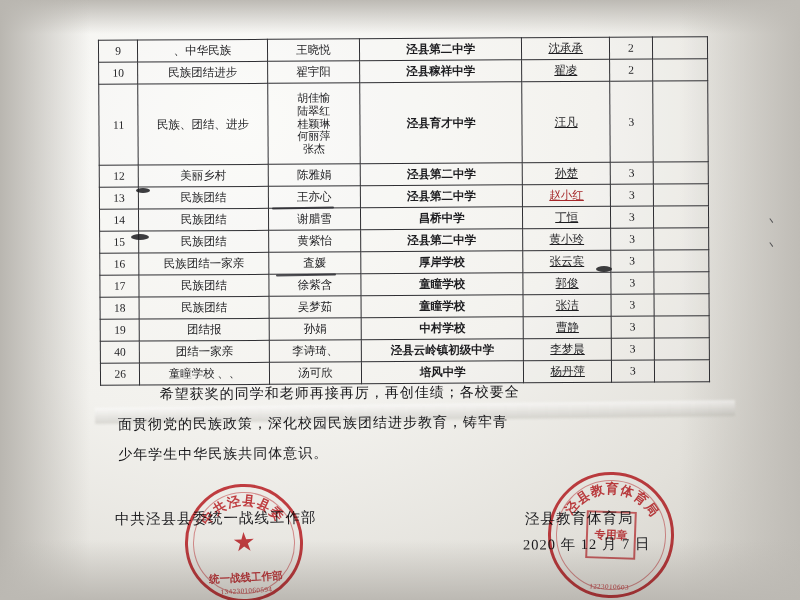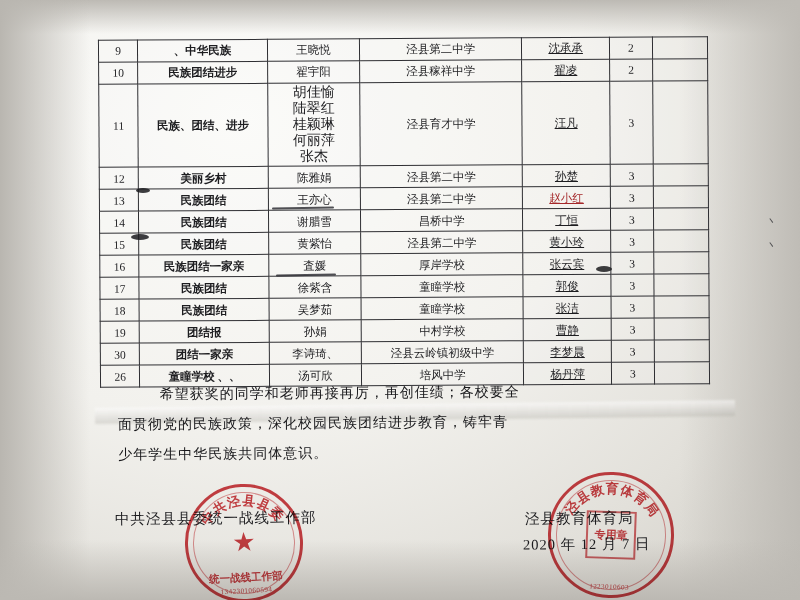--- a/index.html
+++ b/index.html
@@ -32,27 +32,27 @@
   table{border-collapse:collapse;width:610px;background:rgba(255,255,255,0.10);}
   td{
     border:1px solid #2f2f33;
     font-size:11.5px;line-height:1.25;
     text-align:center;vertical-align:middle;
     color:#1d1d20;
     padding:1px 2px;
     height:19px;
   }
   .c-no{width:36px;}
-  .c-title{width:132px;font-weight:bold;}
+  .c-title{width:132px;}
   .c-author{width:92px;}
-  .c-school{width:168px;}
+  .c-school{width:168px;font-weight:bold;}
   .c-teacher{width:88px;text-decoration:underline;}
   .c-prize{width:40px;}
   .c-blank{width:54px;}
-  .multi{line-height:1.15;font-size:14px;}
+  .multi{line-height:1.15;font-size:11px;}
   .tall{height:78px;}
 
   
   .ink{position:absolute;background:#1b1b1f;border-radius:50%;opacity:.85;}
   .scribble{position:absolute;height:1.6px;background:#24242a;opacity:.8;border-radius:2px;}
   .red{color:#a5282a;}
 
   
   .para{position:absolute;left:118px;top:378px;width:600px;
     font-size:14px;line-height:30px;color:#17171a;letter-spacing:1px;
@@ -196,21 +196,21 @@
         <tr>
           <td class="c-no">19</td>
           <td class="c-title">团结报</td>
           <td class="c-author">孙娟</td>
           <td class="c-school">中村学校</td>
           <td class="c-teacher">曹静</td>
           <td class="c-prize">3</td>
           <td class="c-blank"></td>
         </tr>
         <tr>
-          <td class="c-no">30</td>
+          <td class="c-no">40</td>
           <td class="c-title">团结一家亲</td>
           <td class="c-author">李诗琦、</td>
           <td class="c-school">泾县云岭镇初级中学</td>
           <td class="c-teacher">李梦晨</td>
           <td class="c-prize">3</td>
           <td class="c-blank"></td>
         </tr>
         <tr>
           <td class="c-no">26</td>
           <td class="c-title">童瞳学校 、、</td>

